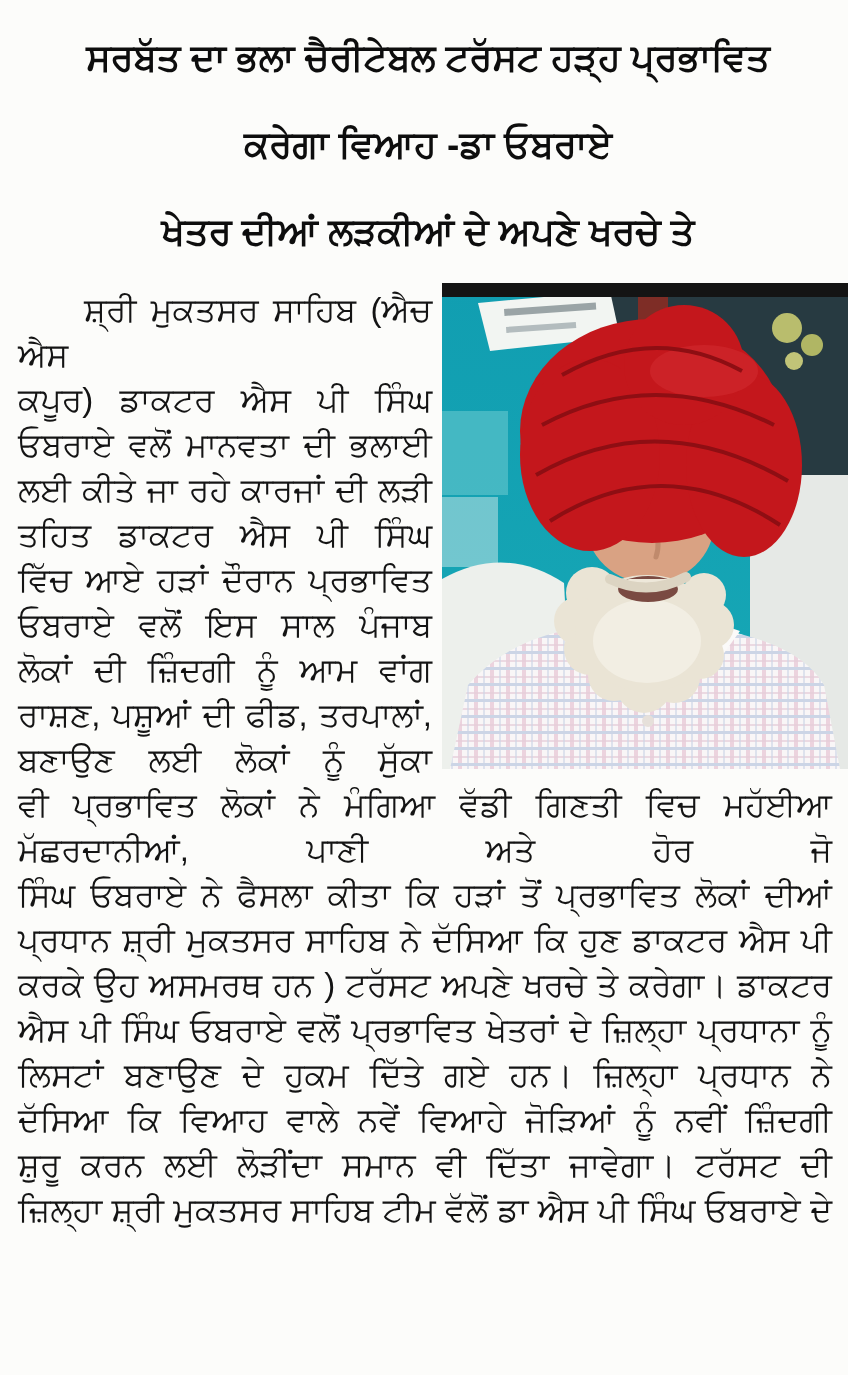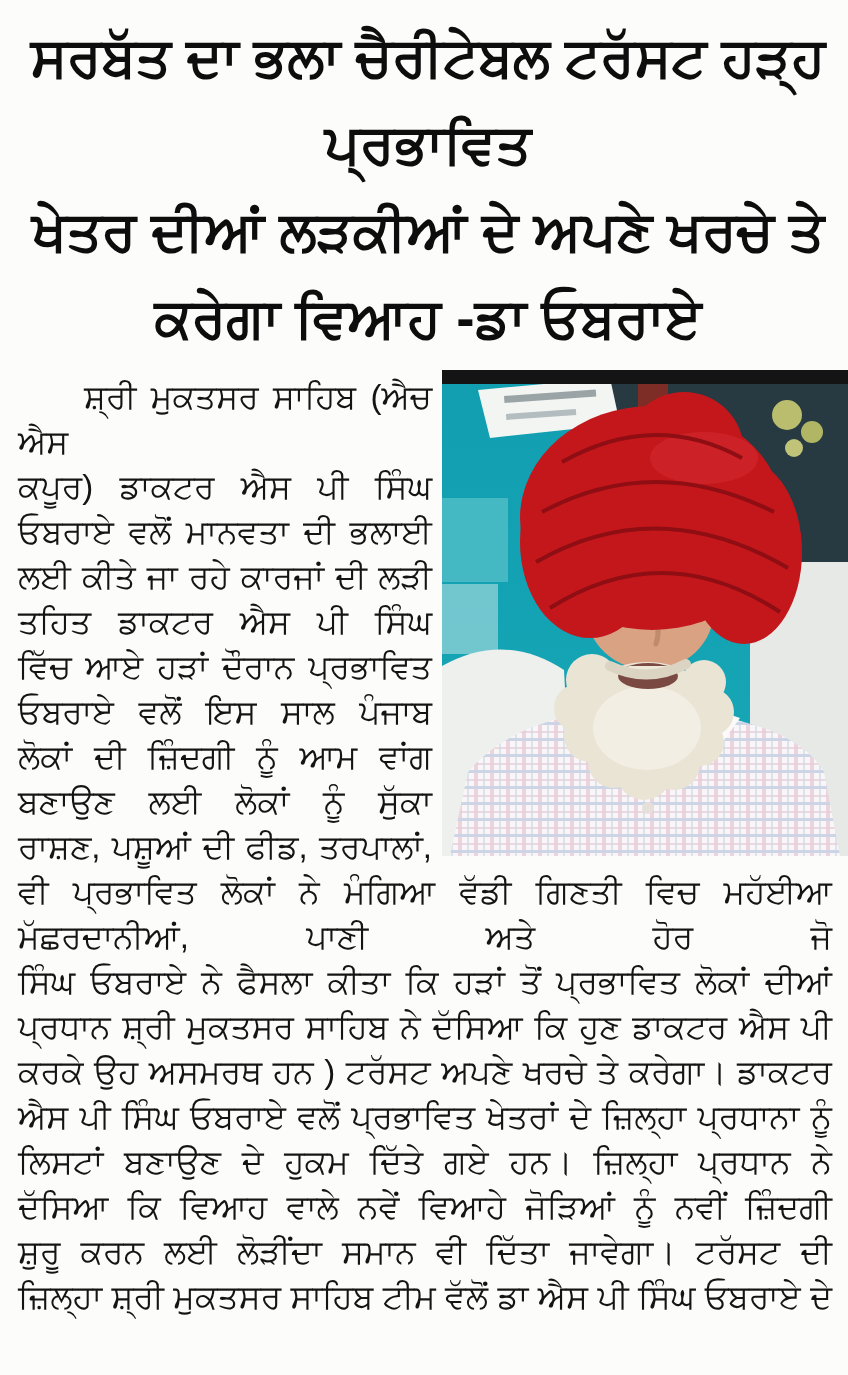--- a/index.html
+++ b/index.html
@@ -8,21 +8,21 @@
     width:848px;height:1375px;
     background:#fcfcfa;
     color:#121212;
     font-family:"Liberation Sans","DejaVu Sans",sans-serif;
     overflow:hidden;
   }
   .headline{
     padding:14px 4px 0 12px;
     text-align:center;
     font-weight:700;
-    font-size:55px;
+    font-size:37px;
     line-height:87px;
     color:#0d0d0d;
   }
   .headline .hline{display:block;}
   .article{
     padding:12px 16px 0 18px;
     font-size:33px;
     line-height:45px;
     font-weight:500;
     color:#141414;
@@ -40,22 +40,22 @@
   }
   .aline.indent{text-indent:66px;}
 </style>
 </head>
 <body>
 
 <div class="page">
 
   <div class="headline">
     <span class="hline">ਸਰਬੱਤ ਦਾ ਭਲਾ ਚੈਰੀਟੇਬਲ ਟਰੱਸਟ ਹੜ੍ਹ ਪ੍ਰਭਾਵਿਤ</span>
+    <span class="hline">ਕਰੇਗਾ ਵਿਆਹ -ਡਾ ਓਬਰਾਏ</span>
     <span class="hline">ਖੇਤਰ ਦੀਆਂ ਲੜਕੀਆਂ ਦੇ ਅਪਣੇ ਖਰਚੇ ਤੇ</span>
-    <span class="hline">ਕਰੇਗਾ ਵਿਆਹ -ਡਾ ਓਬਰਾਏ</span>
   </div>
 
   <div class="article">
 
     <div class="photo">
       <svg viewBox="0 0 406 486" preserveAspectRatio="none" aria-hidden="true">
         <defs>
           <pattern id="chk" width="16" height="16" patternUnits="userSpaceOnUse">
             <rect width="16" height="16" fill="#f9f6f7"></rect>
             <rect x="0" width="4" height="16" fill="#ecd3de"></rect>
@@ -135,22 +135,22 @@
     </div>
 
     <div class="aline indent">ਸ਼੍ਰੀ ਮੁਕਤਸਰ ਸਾਹਿਬ (ਐਚ ਐਸ</div>
     <div class="aline">ਕਪੂਰ) ਡਾਕਟਰ ਐਸ ਪੀ ਸਿੰਘ</div>
     <div class="aline">ਓਬਰਾਏ ਵਲੋਂ ਮਾਨਵਤਾ ਦੀ ਭਲਾਈ</div>
     <div class="aline">ਲਈ ਕੀਤੇ ਜਾ ਰਹੇ ਕਾਰਜਾਂ ਦੀ ਲੜੀ</div>
     <div class="aline">ਤਹਿਤ ਡਾਕਟਰ ਐਸ ਪੀ ਸਿੰਘ</div>
     <div class="aline">ਵਿੱਚ ਆਏ ਹੜਾਂ ਦੌਰਾਨ ਪ੍ਰਭਾਵਿਤ</div>
     <div class="aline">ਓਬਰਾਏ ਵਲੋਂ ਇਸ ਸਾਲ ਪੰਜਾਬ</div>
     <div class="aline">ਲੋਕਾਂ ਦੀ ਜ਼ਿੰਦਗੀ ਨੂੰ ਆਮ ਵਾਂਗ</div>
+    <div class="aline">ਰਾਸ਼ਣ, ਪਸ਼ੂਆਂ ਦੀ ਫੀਡ, ਤਰਪਾਲਾਂ,</div>
     <div class="aline">ਬਣਾਉਣ ਲਈ ਲੋਕਾਂ ਨੂੰ ਸੁੱਕਾ</div>
-    <div class="aline">ਰਾਸ਼ਣ, ਪਸ਼ੂਆਂ ਦੀ ਫੀਡ, ਤਰਪਾਲਾਂ,</div>
     <div class="aline">ਵੀ ਪ੍ਰਭਾਵਿਤ ਲੋਕਾਂ ਨੇ ਮੰਗਿਆ ਵੱਡੀ ਗਿਣਤੀ ਵਿਚ ਮਹੱਈਆ</div>
     <div class="aline">ਮੱਛਰਦਾਨੀਆਂ, ਪਾਣੀ ਅਤੇ ਹੋਰ ਜੋ</div>
     <div class="aline">ਸਿੰਘ ਓਬਰਾਏ ਨੇ ਫੈਸਲਾ ਕੀਤਾ ਕਿ ਹੜਾਂ ਤੋਂ ਪ੍ਰਭਾਵਿਤ ਲੋਕਾਂ ਦੀਆਂ</div>
     <div class="aline">ਪ੍ਰਧਾਨ ਸ਼੍ਰੀ ਮੁਕਤਸਰ ਸਾਹਿਬ ਨੇ ਦੱਸਿਆ ਕਿ ਹੁਣ ਡਾਕਟਰ ਐਸ ਪੀ</div>
     <div class="aline">ਕਰਕੇ ਉਹ ਅਸਮਰਥ ਹਨ ) ਟਰੱਸਟ ਅਪਣੇ ਖਰਚੇ ਤੇ ਕਰੇਗਾ। ਡਾਕਟਰ</div>
     <div class="aline">ਐਸ ਪੀ ਸਿੰਘ ਓਬਰਾਏ ਵਲੋਂ ਪ੍ਰਭਾਵਿਤ ਖੇਤਰਾਂ ਦੇ ਜ਼ਿਲ੍ਹਾ ਪ੍ਰਧਾਨਾ ਨੂੰ</div>
     <div class="aline">ਲਿਸਟਾਂ ਬਣਾਉਣ ਦੇ ਹੁਕਮ ਦਿੱਤੇ ਗਏ ਹਨ। ਜ਼ਿਲ੍ਹਾ ਪ੍ਰਧਾਨ ਨੇ</div>
     <div class="aline">ਦੱਸਿਆ ਕਿ ਵਿਆਹ ਵਾਲੇ ਨਵੇਂ ਵਿਆਹੇ ਜੋੜਿਆਂ ਨੂੰ ਨਵੀਂ ਜ਼ਿੰਦਗੀ</div>
     <div class="aline">ਸ਼ੁਰੂ ਕਰਨ ਲਈ ਲੋੜੀਂਦਾ ਸਮਾਨ ਵੀ ਦਿੱਤਾ ਜਾਵੇਗਾ। ਟਰੱਸਟ ਦੀ</div>
     <div class="aline">ਜ਼ਿਲ੍ਹਾ ਸ਼੍ਰੀ ਮੁਕਤਸਰ ਸਾਹਿਬ ਟੀਮ ਵੱਲੋਂ ਡਾ ਐਸ ਪੀ ਸਿੰਘ ਓਬਰਾਏ ਦੇ</div>

